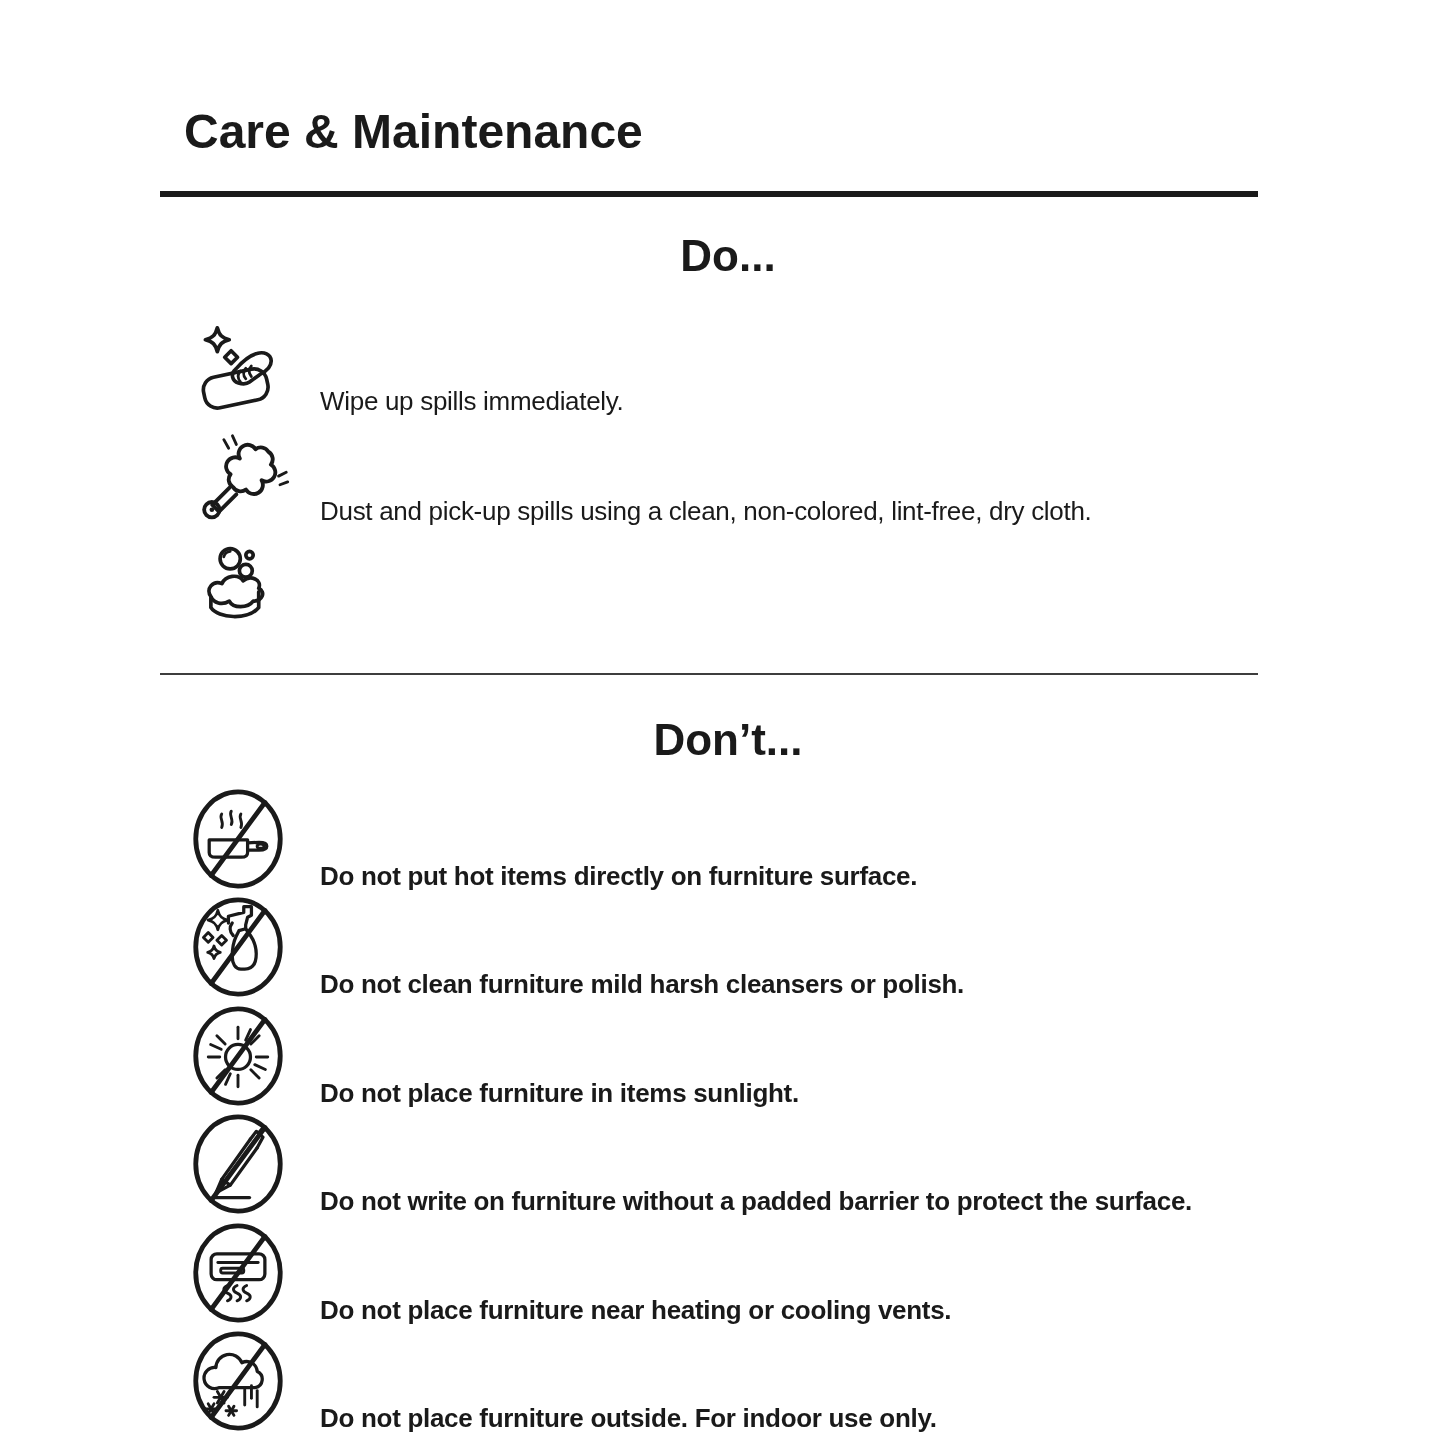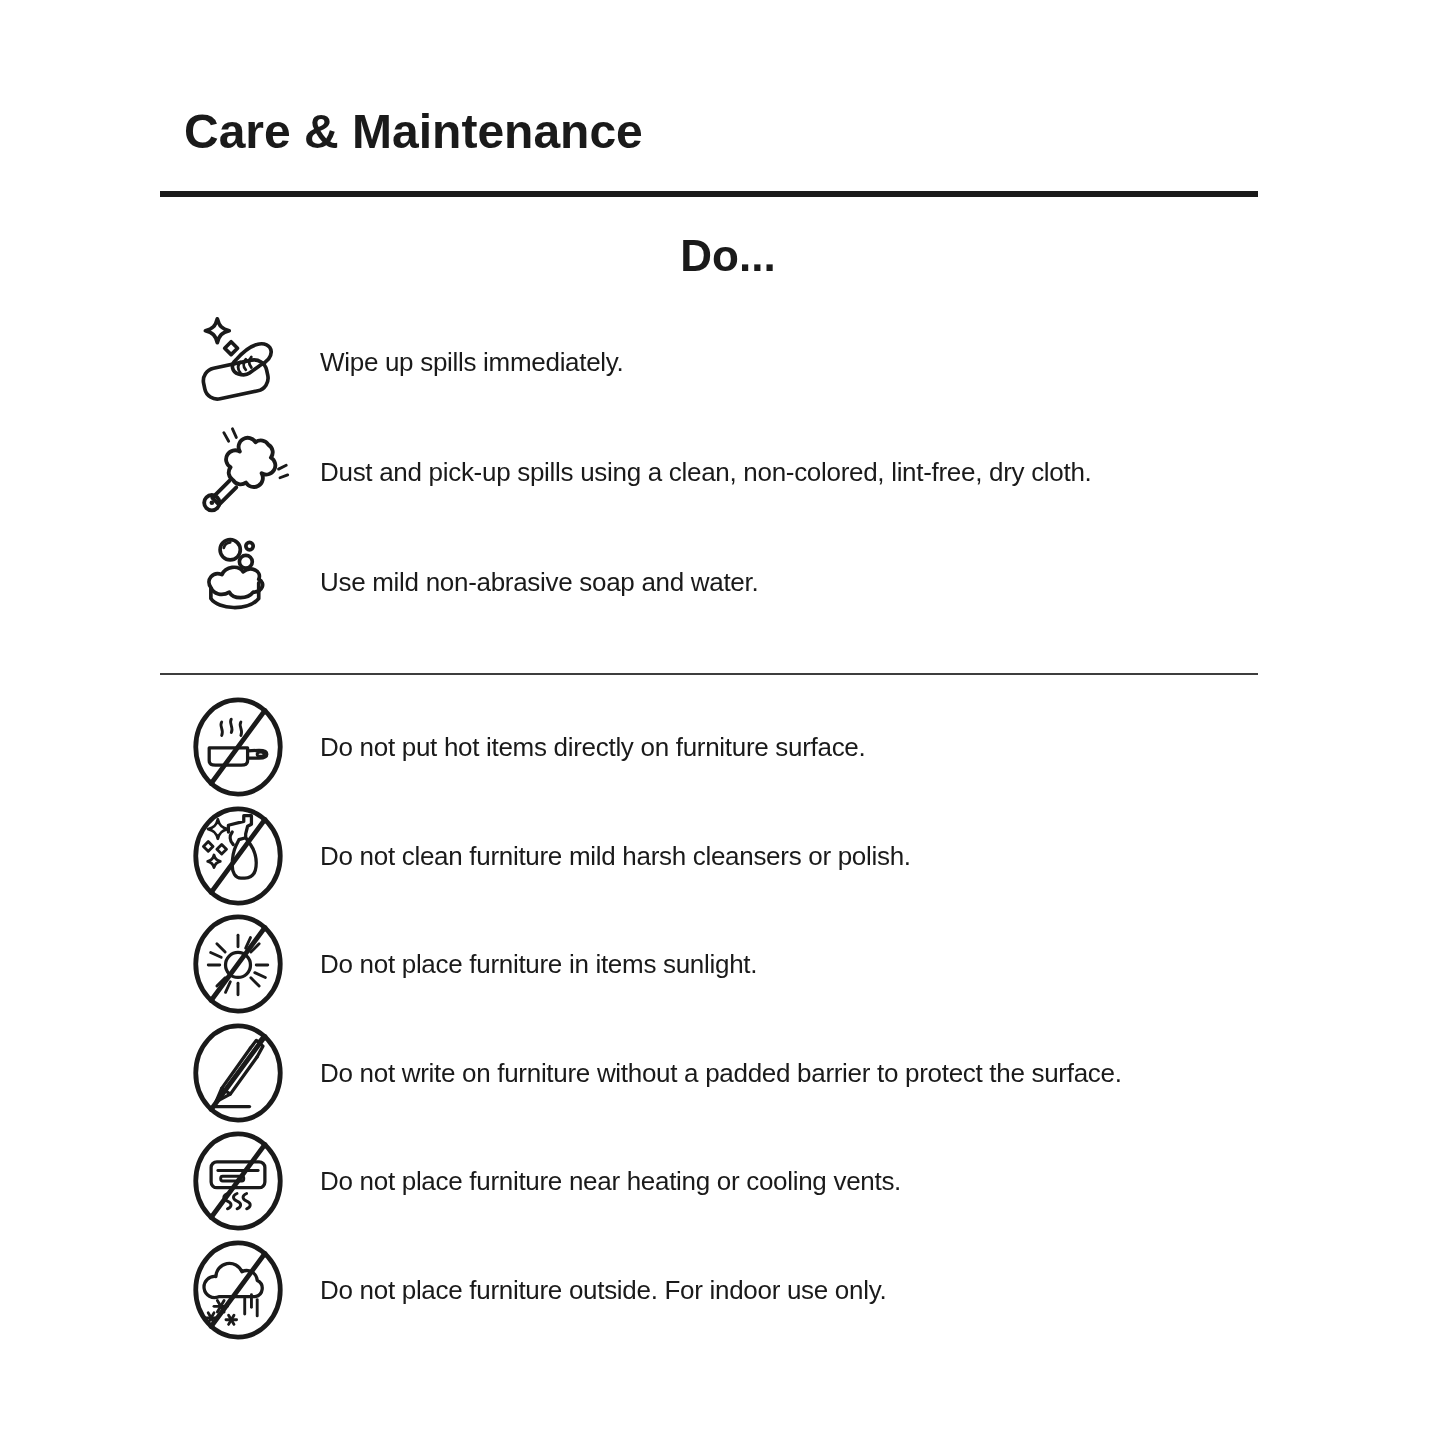--- a/index.html
+++ b/index.html
@@ -25,23 +25,23 @@
   .section-heading {
     margin: 34px 0 0 38px;
     font-size: 44px; line-height: 50px;
     font-weight: bold;
     color: #1a1a1a;
     text-align: center;
   }
   .section-heading.dont { margin-top: 40px; }
 
   .rows { margin-top: 26px; }
-  .rows.dont-rows { margin-top: 18px; }
-
-  .row { display: flex; align-items: center; height: 110px; }
+  .rows.dont-rows { margin-top: 18px; font-weight: bold; }
+
+  .row { display: flex; align-items: flex-end; height: 110px; }
   .dont-rows .row { height: 108.5px; }
 
   .icon-cell { flex: 0 0 160px; display: flex; align-items: center; }
   .do-rows  .icon-cell svg { margin-left: 34px; }
   .dont-rows .icon-cell svg { margin-left: 30px; }
 
   .row-text {
     font-size: 26px; line-height: 32px;
     letter-spacing: -0.3px;
     color: #1a1a1a;
@@ -103,27 +103,27 @@
       <div class="icon-cell">
         <svg width="100" height="92" viewBox="0 0 100 100">
           <circle class="ln w4" cx="35" cy="15" r="11"></circle>
           <path class="ln w2" d="M28,13 A8,8 0 0 1 35,7"></path>
           <circle class="ln w4" cx="56" cy="11" r="4"></circle>
           <circle class="ln w4" cx="52" cy="28" r="7"></circle>
           <path class="ln w4" d="M14,56 C8,48 16,38 26,42 C30,33 44,31 49,39 C57,32 70,38 66,47 C74,51 70,61 60,61 C54,69 38,69 34,61 C26,66 17,63 14,56 Z"></path>
           <path class="ln w4" d="M14,57 L14,68 C22,80 54,82 66,68 L66,51"></path>
         </svg>
       </div>
-      <div class="row-text">Use mild non-abrasive soap and water.</div>
     </div>
 
   </div>
 
   <div class="rule-thin"></div>
 
+  <h2 class="section-heading dont">Don’t...</h2>
 
   <div class="rows dont-rows">
 
     <div class="row">
       <div class="icon-cell">
         <svg width="96" height="106" viewBox="0 0 100 110">
           <ellipse class="ln w5" cx="50" cy="55" rx="44" ry="49"></ellipse>
           <path class="ln w3" d="M20,56 L60,56 L60,69 C60,72.5 57,74 53.5,74 L26.5,74 C23,74 20,72.5 20,69 Z"></path>
           <path class="ln w3" d="M60,59 L72,58.5 C77,58.5 80,59.5 80,62.5 C80,65.5 77,66.5 72,66.5 L60,66.5"></path>
           <ellipse class="ln w2" cx="73.5" cy="62.5" rx="3.6" ry="2.2"></ellipse>

